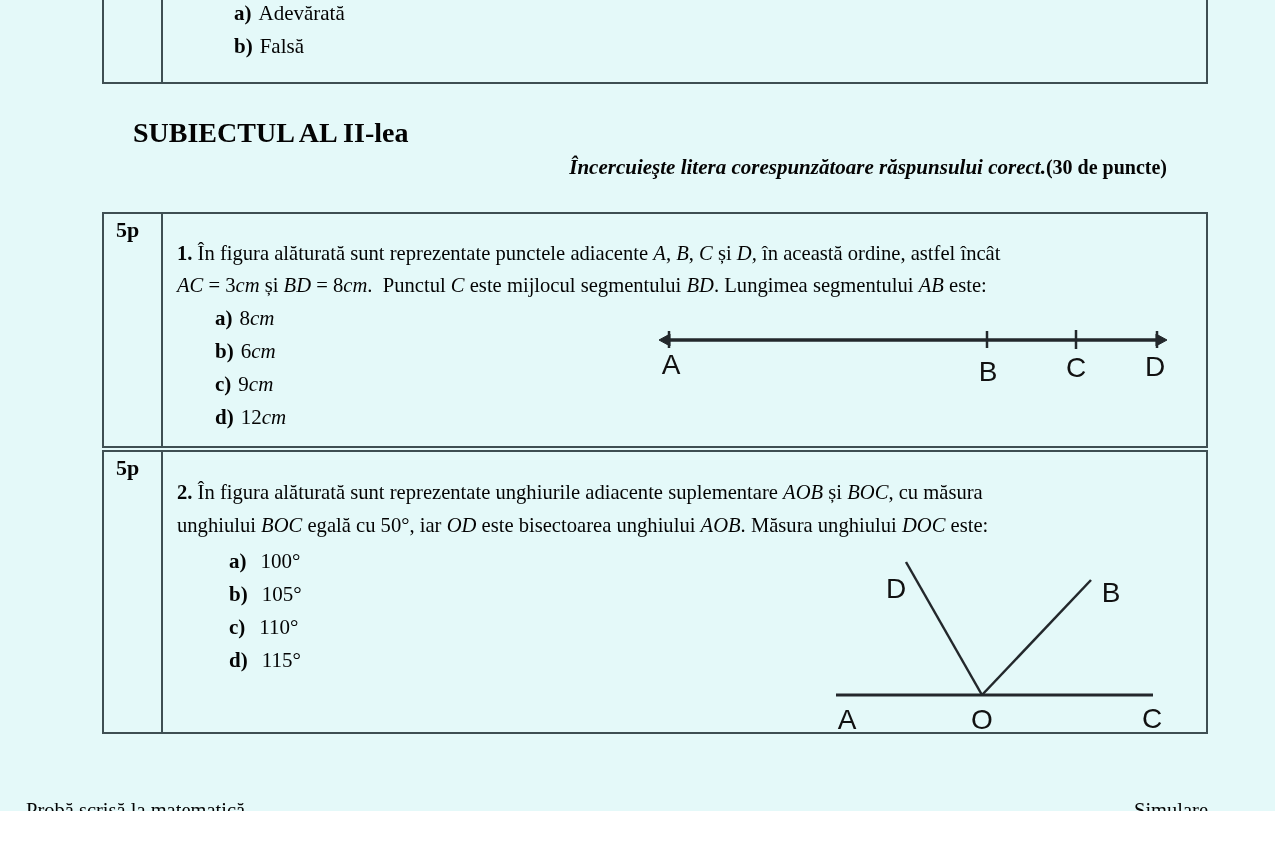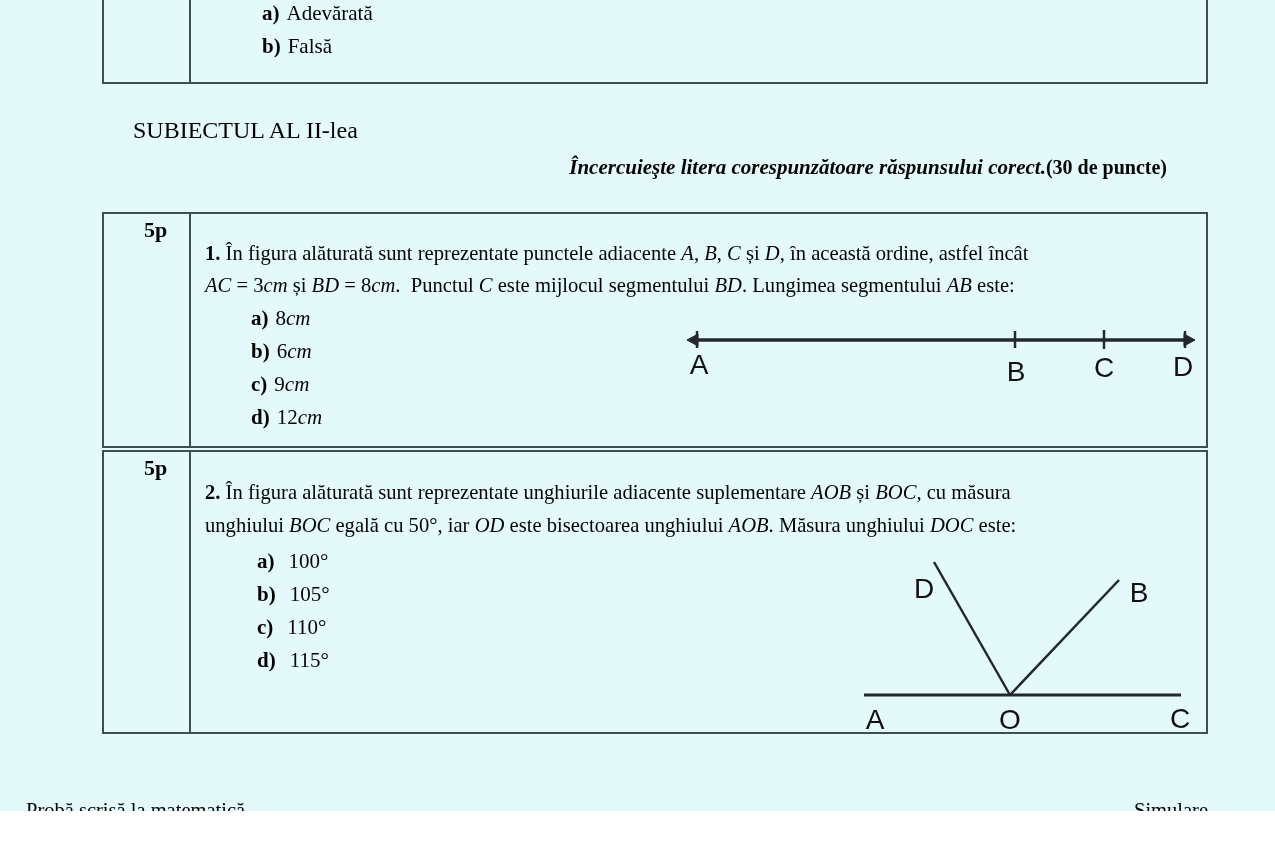--- a/index.html
+++ b/index.html
@@ -22,51 +22,51 @@
     background:transparent;
   }
   .tbl-top{top:-4px;height:88px;border-top:none;}
   .tbl-q1{top:212px;height:236px;}
   .tbl-q2{top:450px;height:284px;}
   .pts-cell{
     width:59px;flex:0 0 59px;
     border-right:2px solid #3e4f53;
     box-sizing:border-box;
     padding:3px 0 0 12px;
-    font-size:22px;font-weight:bold;margin-left:28px;
+    font-size:22px;font-weight:bold;
   }
   .main-cell{flex:1;position:relative;}
 
   
   .tbl-top .main-cell{padding:1px 0 0 71px;}
   .opt-line{font-size:21px;line-height:33px;}
   .opt-line .lbl{margin-right:7px;}
 
   
   .title{
     position:absolute;left:133px;top:117px;
-    font-size:24px;font-weight:normal;margin:0;text-align:center;
+    font-size:28px;font-weight:bold;margin:0;text-align:center;
   }
   .instr-row{
     position:absolute;left:133px;top:155px;width:1034px;
     display:flex;justify-content:flex-end;align-items:baseline;
   }
   .instr{font-size:21px;font-weight:bold;font-style:italic;}
   .points-total{font-size:20px;font-weight:bold;}
 
   
   .qtext{
     position:absolute;left:14px;top:24px;width:1022px;
     font-size:20.6px;line-height:31.5px;
   }
   .tbl-q2 .qtext{line-height:32.5px;}
 
   
   .opts{position:absolute;font-size:20.6px;line-height:33px;}
-  .tbl-q1 .opts{left:60px;top:88px;font-family:Liberation Serif, serif;}
+  .tbl-q1 .opts{left:52px;top:88px;font-family:Liberation Serif, serif;}
   .tbl-q2 .opts{left:66px;top:93px;}
   .tbl-q2 .opt-line .lbl{margin-right:14px;}
 
   
   .fig{position:absolute;}
   .fig1{left:491px;top:101px;}
   .fig2{left:655px;top:100px;}
   .fig line, .fig polygon{stroke:#23282c;}
   .fig polygon{fill:#23282c;}
   .fig text{

